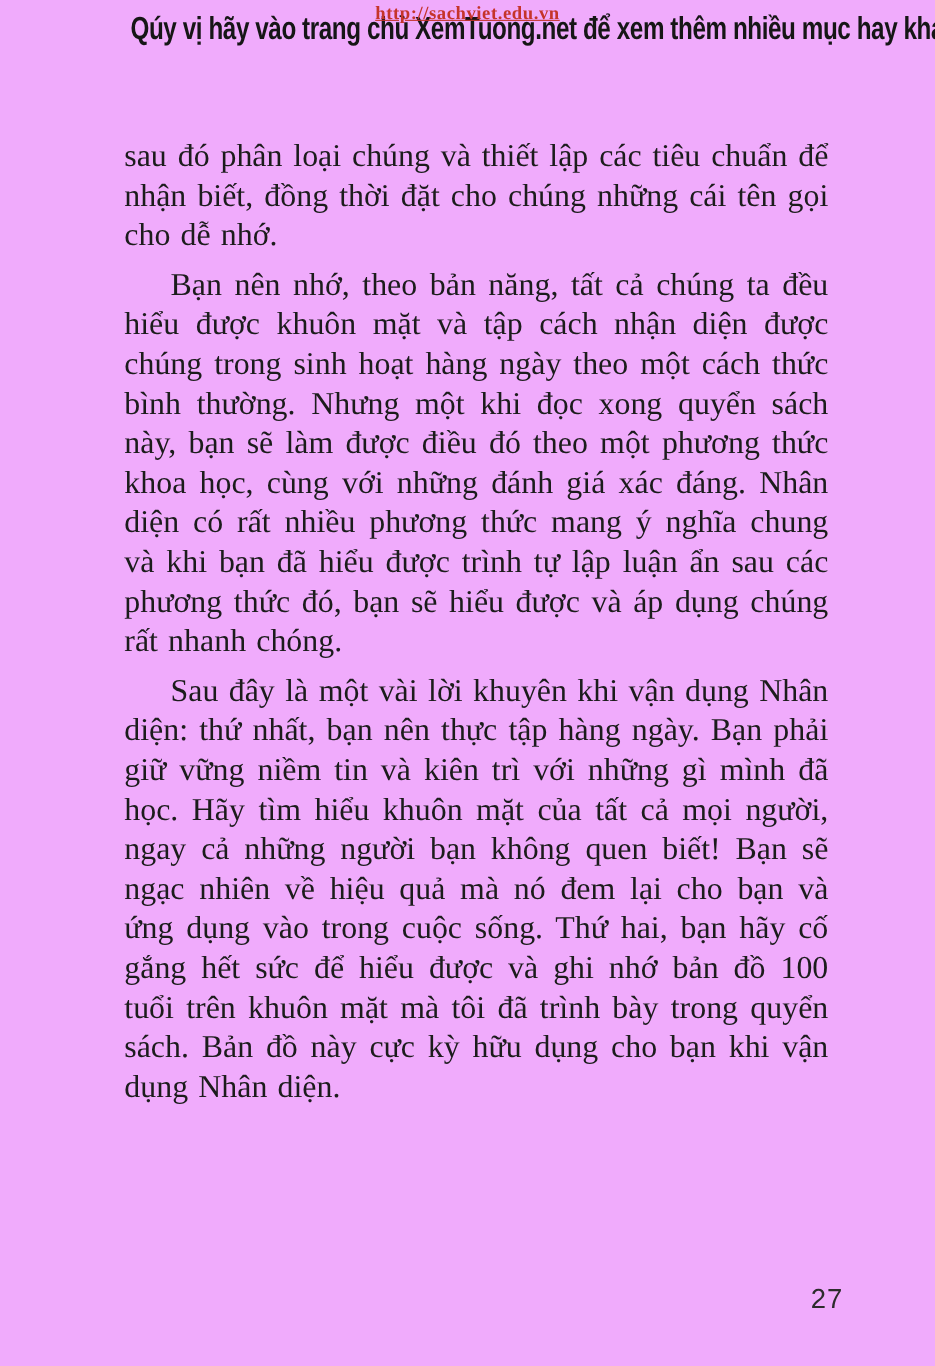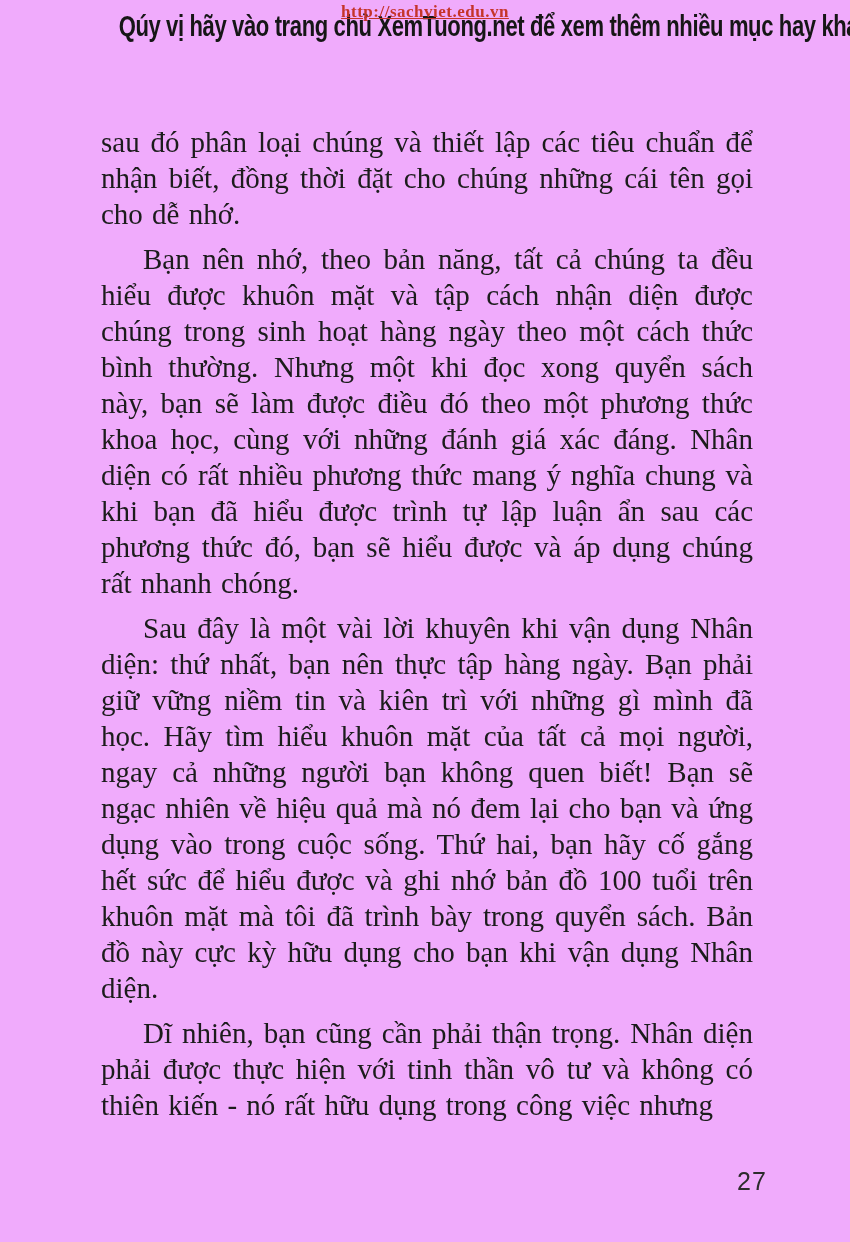--- a/index.html
+++ b/index.html
@@ -70,21 +70,21 @@
     left: 97px;
     top: 124px;
     width: 656px;
     z-index: 2;
     font-size: 29px;
     line-height: 36px;
     color: #1c1c1c;
     text-align: justify;
     word-spacing: 2px;
   }
-  .para { margin: 0 0 9px 4px; text-indent: 42px; }
+  .para { margin: 0 0 9px 16px; text-indent: 42px; }
   .para.no-indent { text-indent: 0; }
   .page-number {
     position: absolute;
     top: 1167px;
     left: 737px;
     z-index: 2;
     font-family: Liberation Sans, sans-serif;
     font-size: 25px;
     color: #2c2c2c;
     letter-spacing: 1px;
@@ -99,18 +99,17 @@
 
   <div class="banner">
     <span class="banner-inner">Qúy vị hãy vào trang chủ XemTuong.net để xem thêm nhiều mục hay khác</span>
   </div>
 
 
   <div class="content">
     <p class="para no-indent">sau đó phân loại chúng và thiết lập các tiêu chuẩn để nhận biết, đồng thời đặt cho chúng những cái tên gọi cho dễ nhớ.</p>
     <p class="para">Bạn nên nhớ, theo bản năng, tất cả chúng ta đều hiểu được khuôn mặt và tập cách nhận diện được chúng trong sinh hoạt hàng ngày theo một cách thức bình thường. Nhưng một khi đọc xong quyển sách này, bạn sẽ làm được điều đó theo một phương thức khoa học, cùng với những đánh giá xác đáng. Nhân diện có rất nhiều phương thức mang ý nghĩa chung và khi bạn đã hiểu được trình tự lập luận ẩn sau các phương thức đó, bạn sẽ hiểu được và áp dụng chúng rất nhanh chóng.</p>
     <p class="para">Sau đây là một vài lời khuyên khi vận dụng Nhân diện: thứ nhất, bạn nên thực tập hàng ngày. Bạn phải giữ vững niềm tin và kiên trì với những gì mình đã học. Hãy tìm hiểu khuôn mặt của tất cả mọi người, ngay cả những người bạn không quen biết! Bạn sẽ ngạc nhiên về hiệu quả mà nó đem lại cho bạn và ứng dụng vào trong cuộc sống. Thứ hai, bạn hãy cố gắng hết sức để hiểu được và ghi nhớ bản đồ 100 tuổi trên khuôn mặt mà tôi đã trình bày trong quyển sách. Bản đồ này cực kỳ hữu dụng cho bạn khi vận dụng Nhân diện.</p>
-    <p class="para">Dĩ nhiên, bạn cũng cần phải thận trọng. Nhân diện phải được thực hiện với tinh thần vô tư và không có thiên kiến - nó rất hữu dụng trong công việc nhưng</p>
   </div>
 
   <div class="page-number">27</div>
 
 </div>
 
 </body></html>

